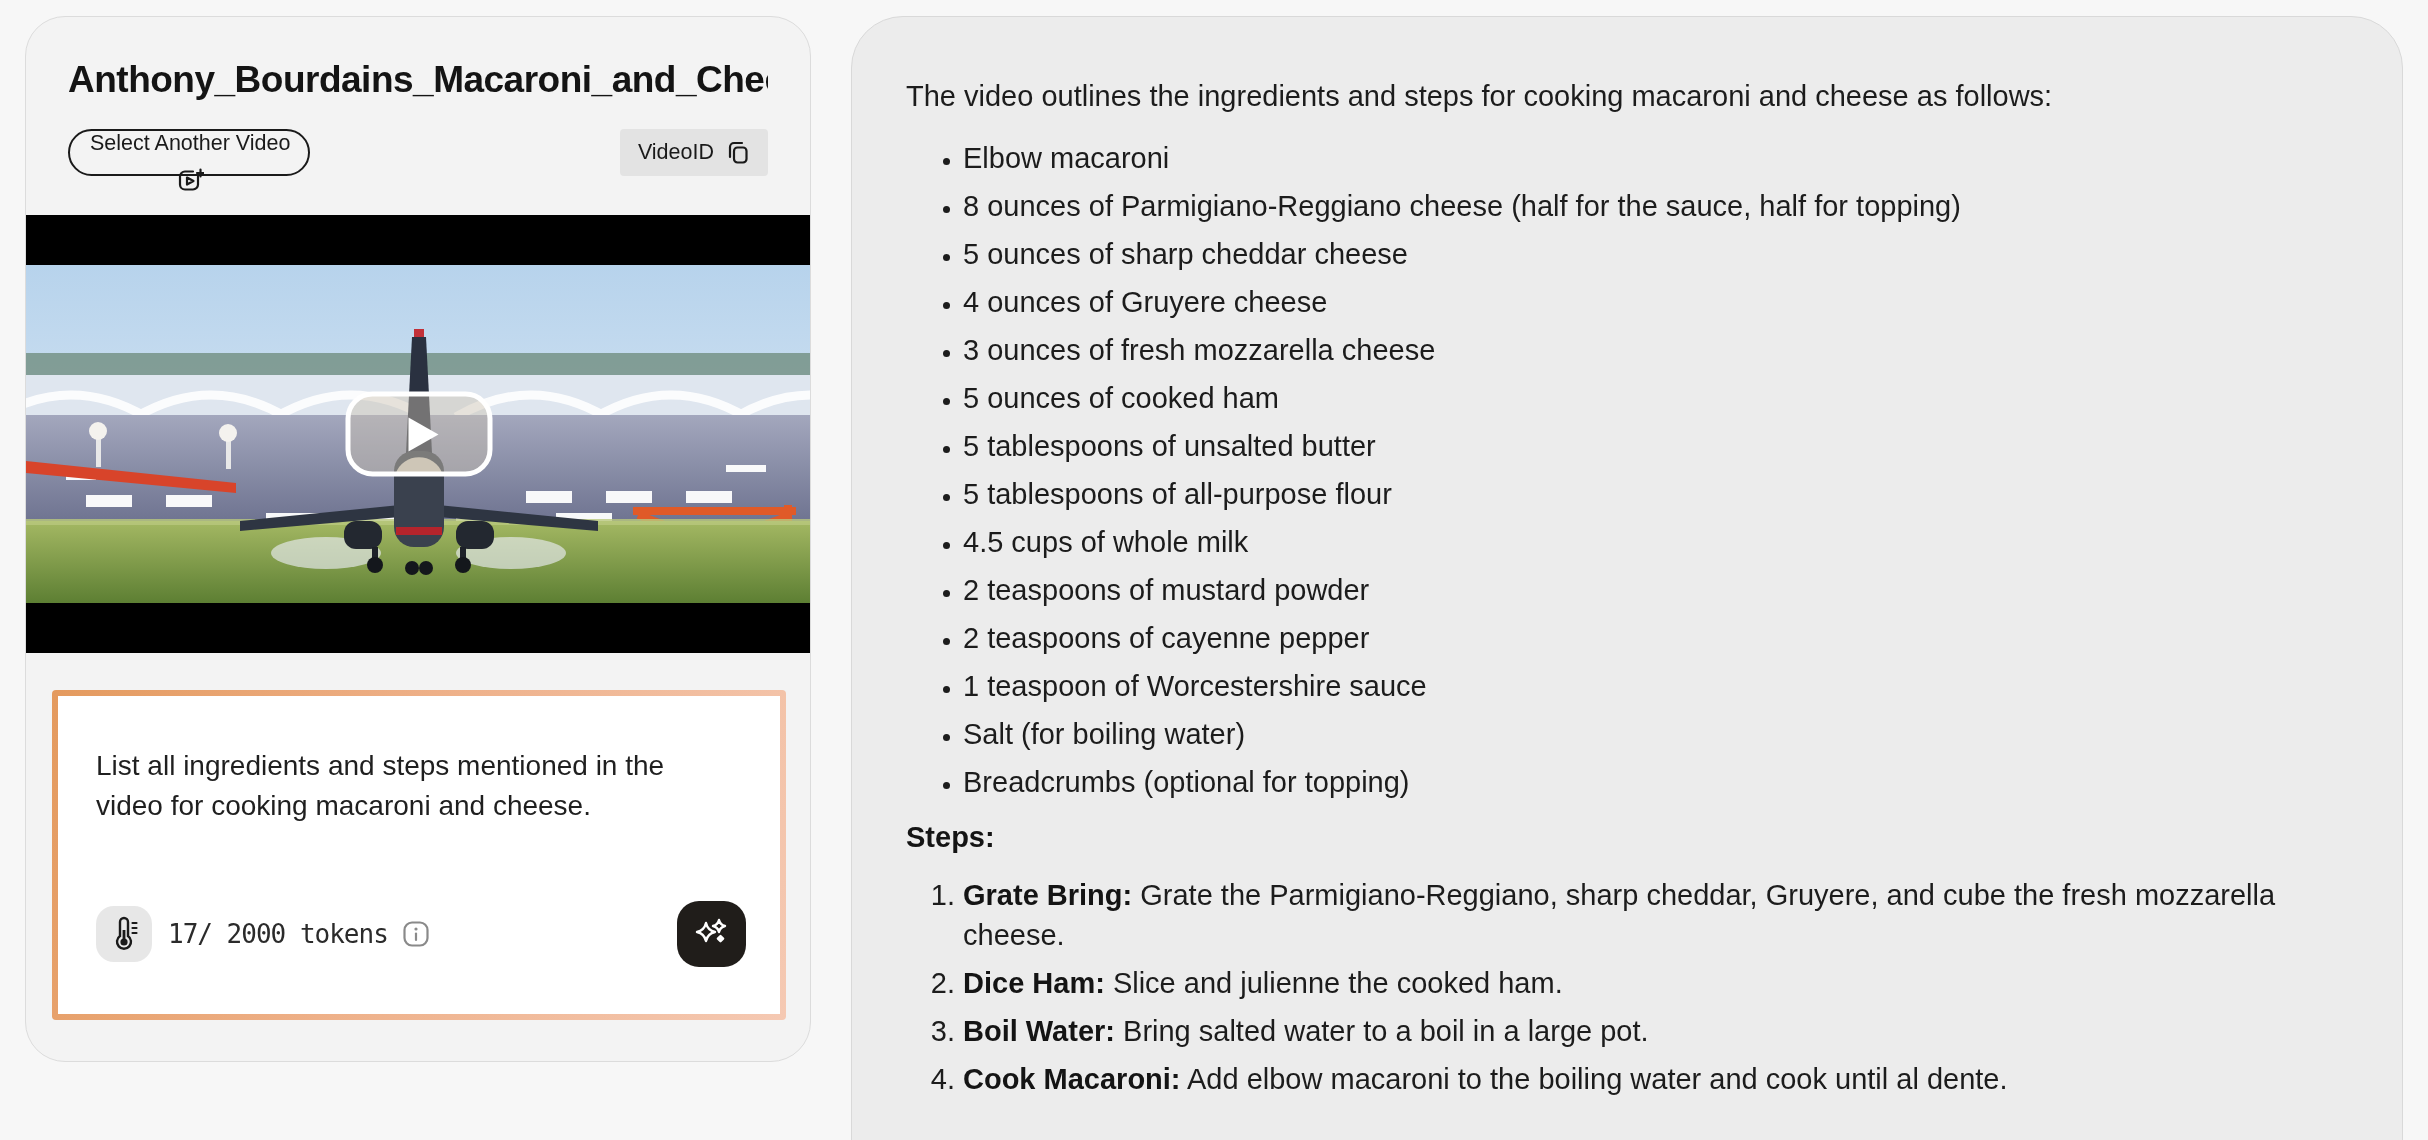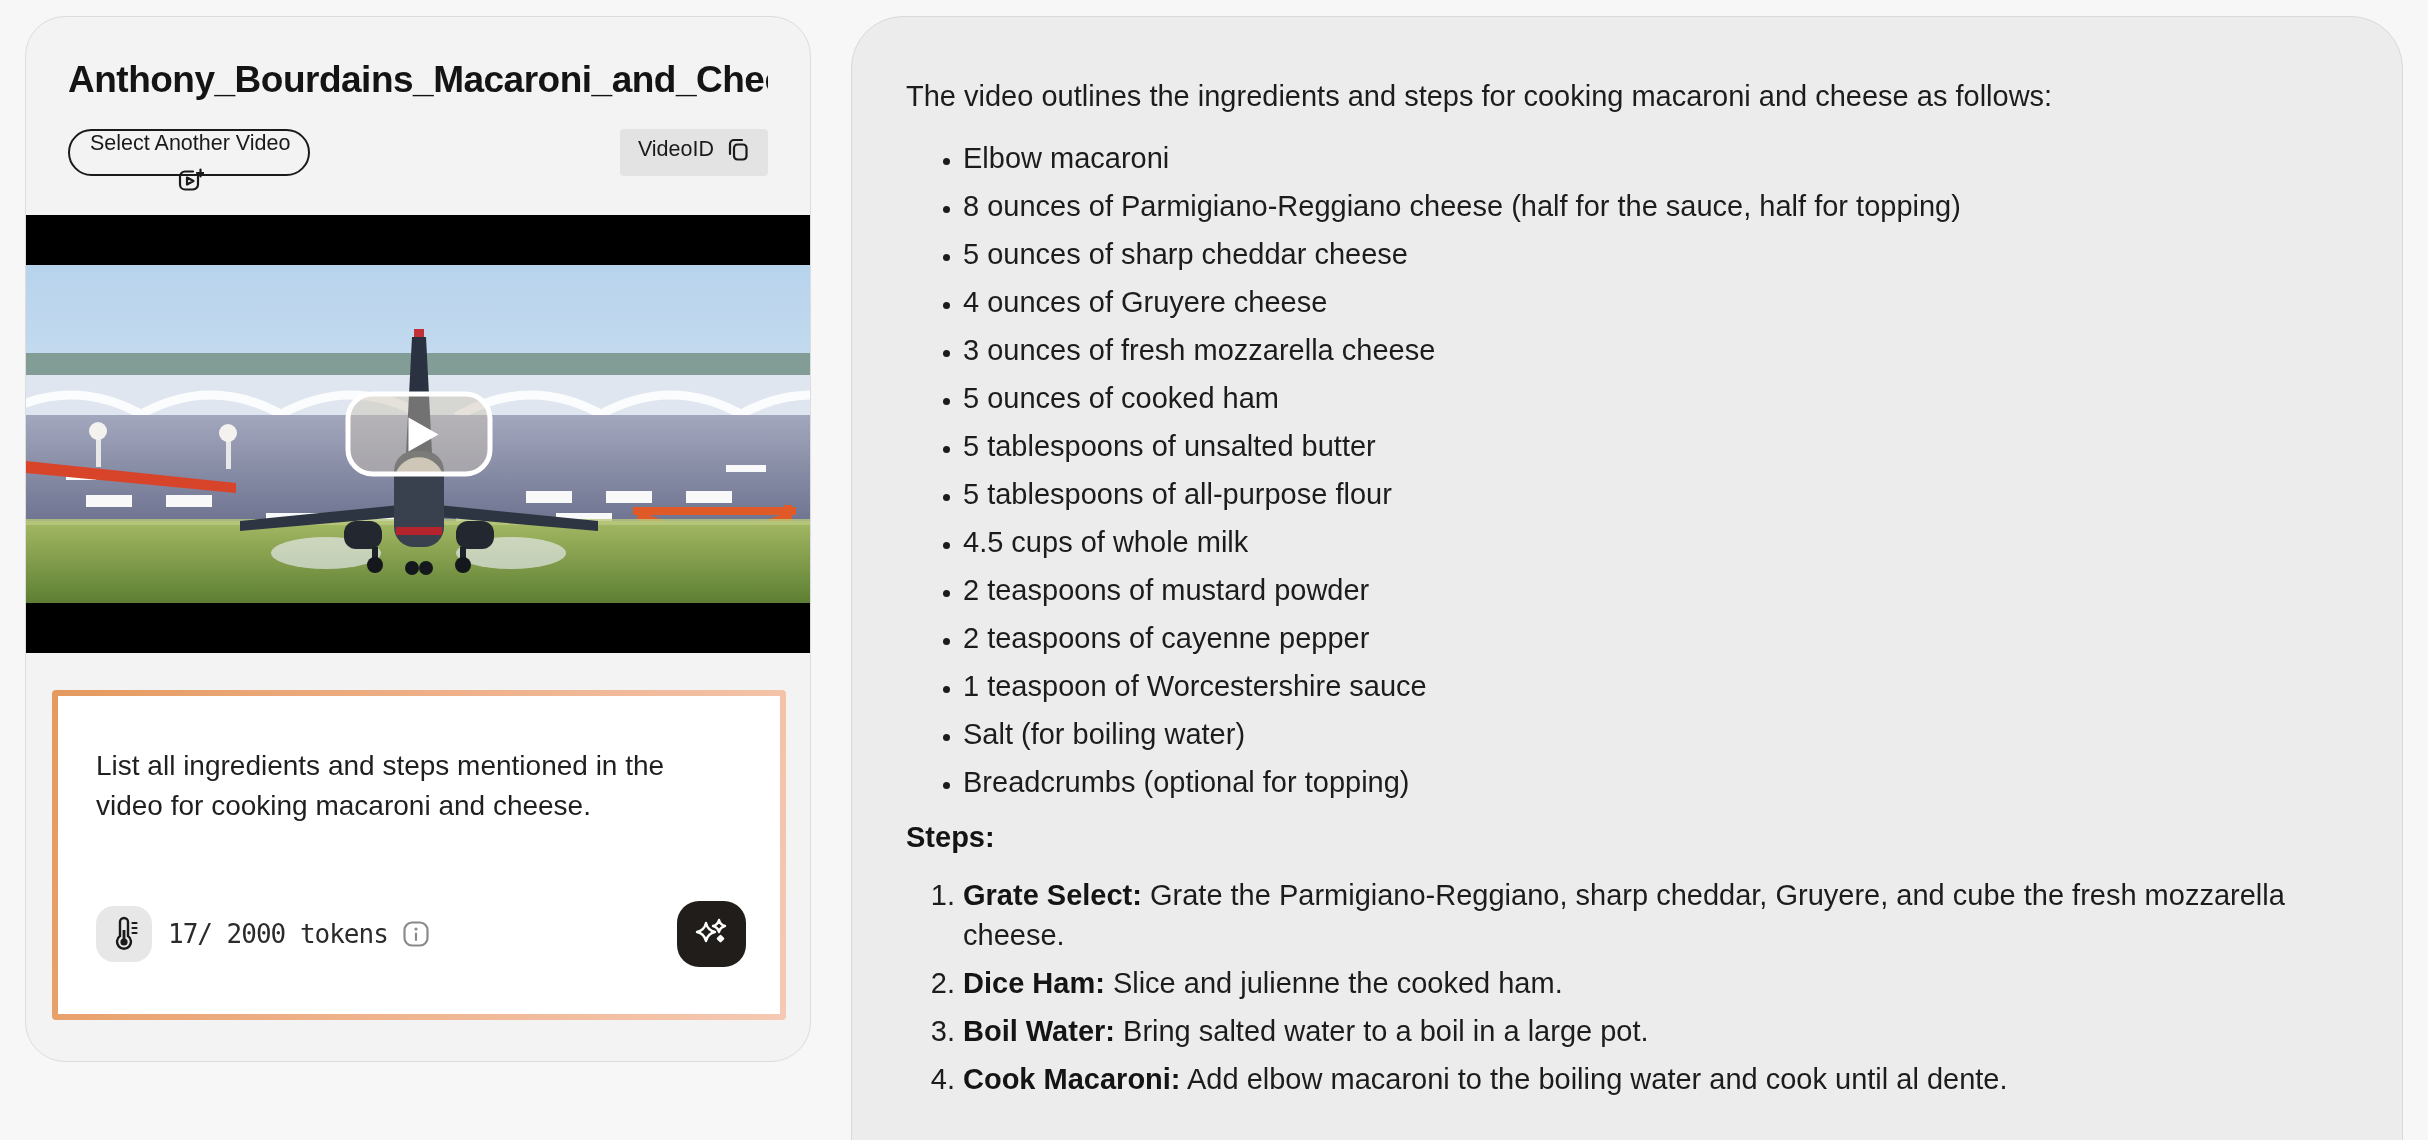--- a/index.html
+++ b/index.html
@@ -29,22 +29,22 @@
     margin-top: 26px; display: flex; align-items: center; justify-content: space-between;
   }
   .select-btn {
     display: inline-flex; align-items: center; gap: 12px;
     height: 47px; padding: 0 18px 0 20px;
     border: 2.5px solid #1a1a1a; border-radius: 999px;
     background: transparent; font-size: 21.5px; color: #1a1a1a;
     font-family: inherit; cursor: pointer; flex-direction: column;
   }
   .videoid-btn {
-    display: inline-flex; align-items: flex-start; gap: 12px;
-    height: 47px; padding: 8px 18px;
+    display: inline-flex; align-items: center; gap: 12px;
+    height: 47px; padding: 0 18px;
     border: none; border-radius: 4px;
     background: #e3e3e3; font-size: 21.5px; color: #1a1a1a;
     font-family: inherit; cursor: pointer;
   }
 
   
   .video-wrap {
     position: absolute; left: 0; top: 198px; width: 786px; height: 438px;
     background: #000; display: flex; align-items: center; justify-content: center;
   }
@@ -286,19 +286,19 @@
         <li>5 tablespoons of all-purpose flour</li>
         <li>4.5 cups of whole milk</li>
         <li>2 teaspoons of mustard powder</li>
         <li>2 teaspoons of cayenne pepper</li>
         <li>1 teaspoon of Worcestershire sauce</li>
         <li>Salt (for boiling water)</li>
         <li>Breadcrumbs (optional for topping)</li>
       </ul>
     <div class="section-heading">Steps:</div>
     <ol class="steps-list">
-        <li><b>Grate Select:</b> Grate the Parmigiano-Reggiano, sharp cheddar, Gruyere, and cube the fresh mozzarella cheese.</li>
+        <li><b>Grate Bring:</b> Grate the Parmigiano-Reggiano, sharp cheddar, Gruyere, and cube the fresh mozzarella cheese.</li>
         <li><b>Dice Ham:</b> Slice and julienne the cooked ham.</li>
         <li><b>Boil Water:</b> Bring salted water to a boil in a large pot.</li>
         <li><b>Cook Macaroni:</b> Add elbow macaroni to the boiling water and cook until al dente.</li>
       </ol>
   </div>
 </div>
 
 </body></html>

